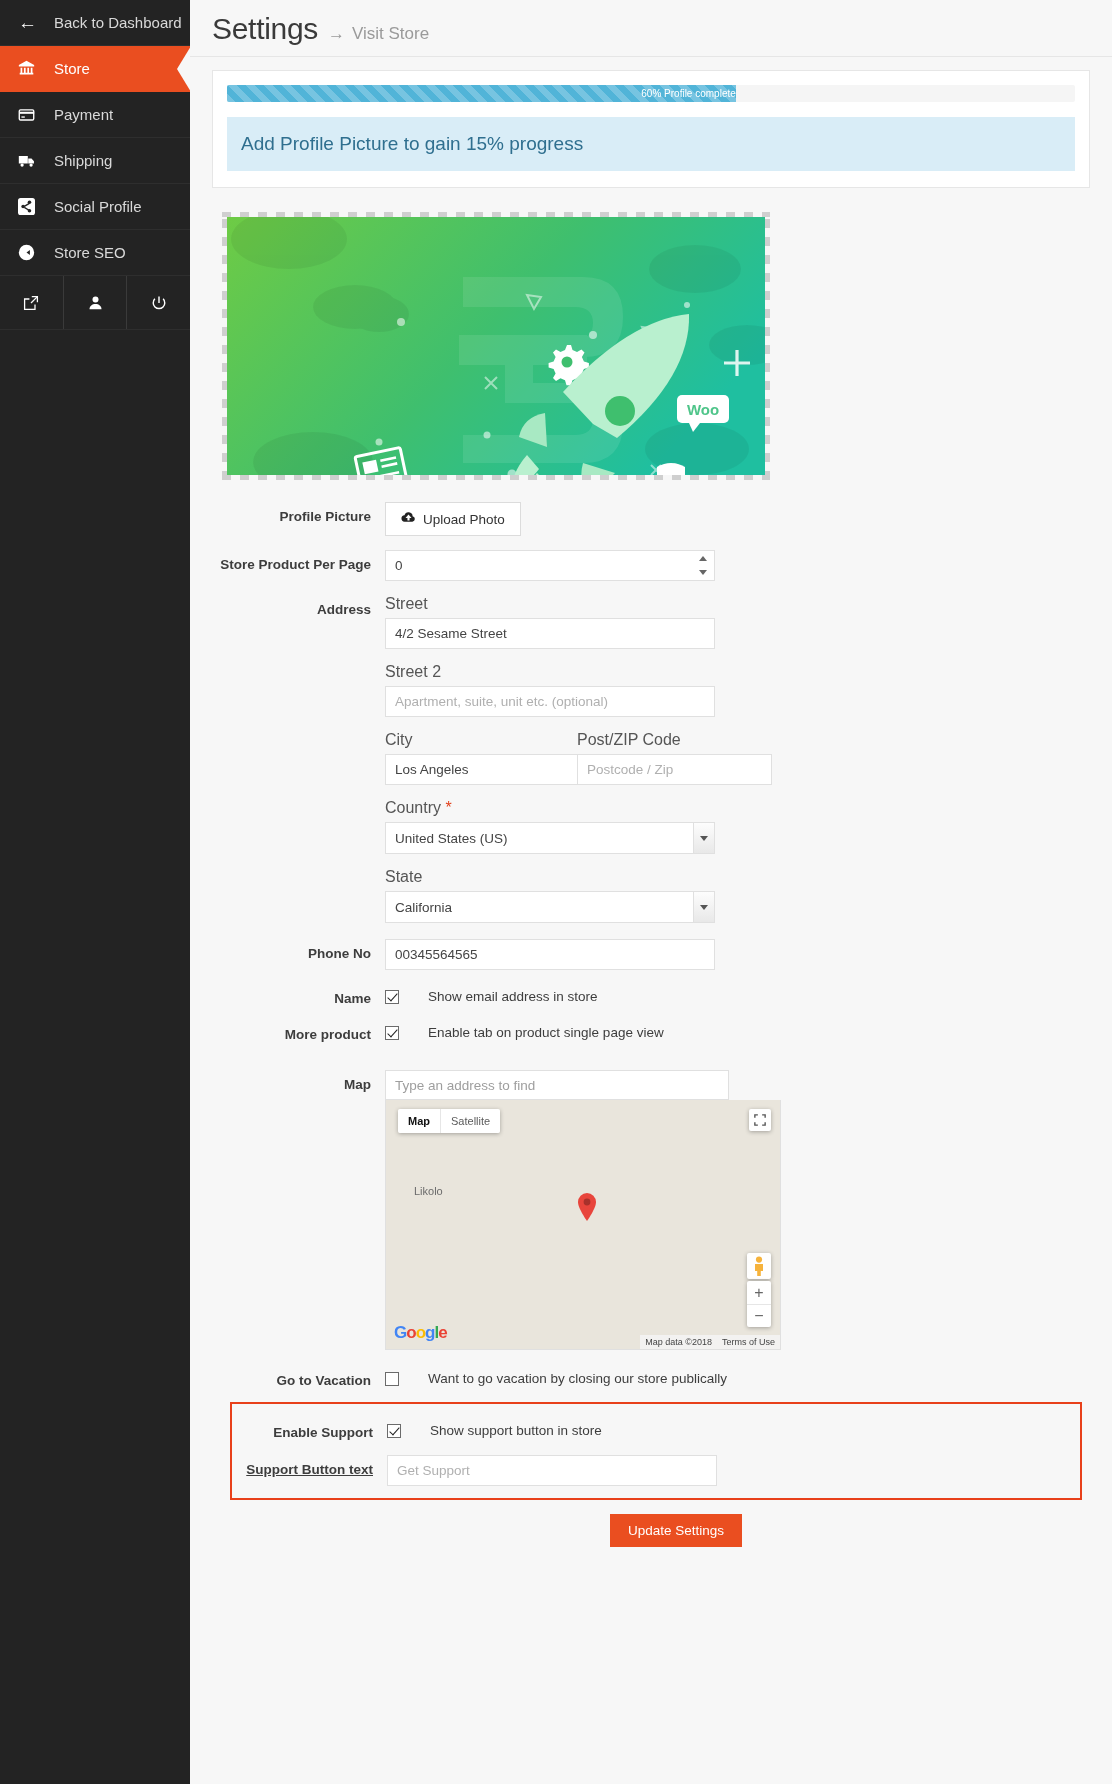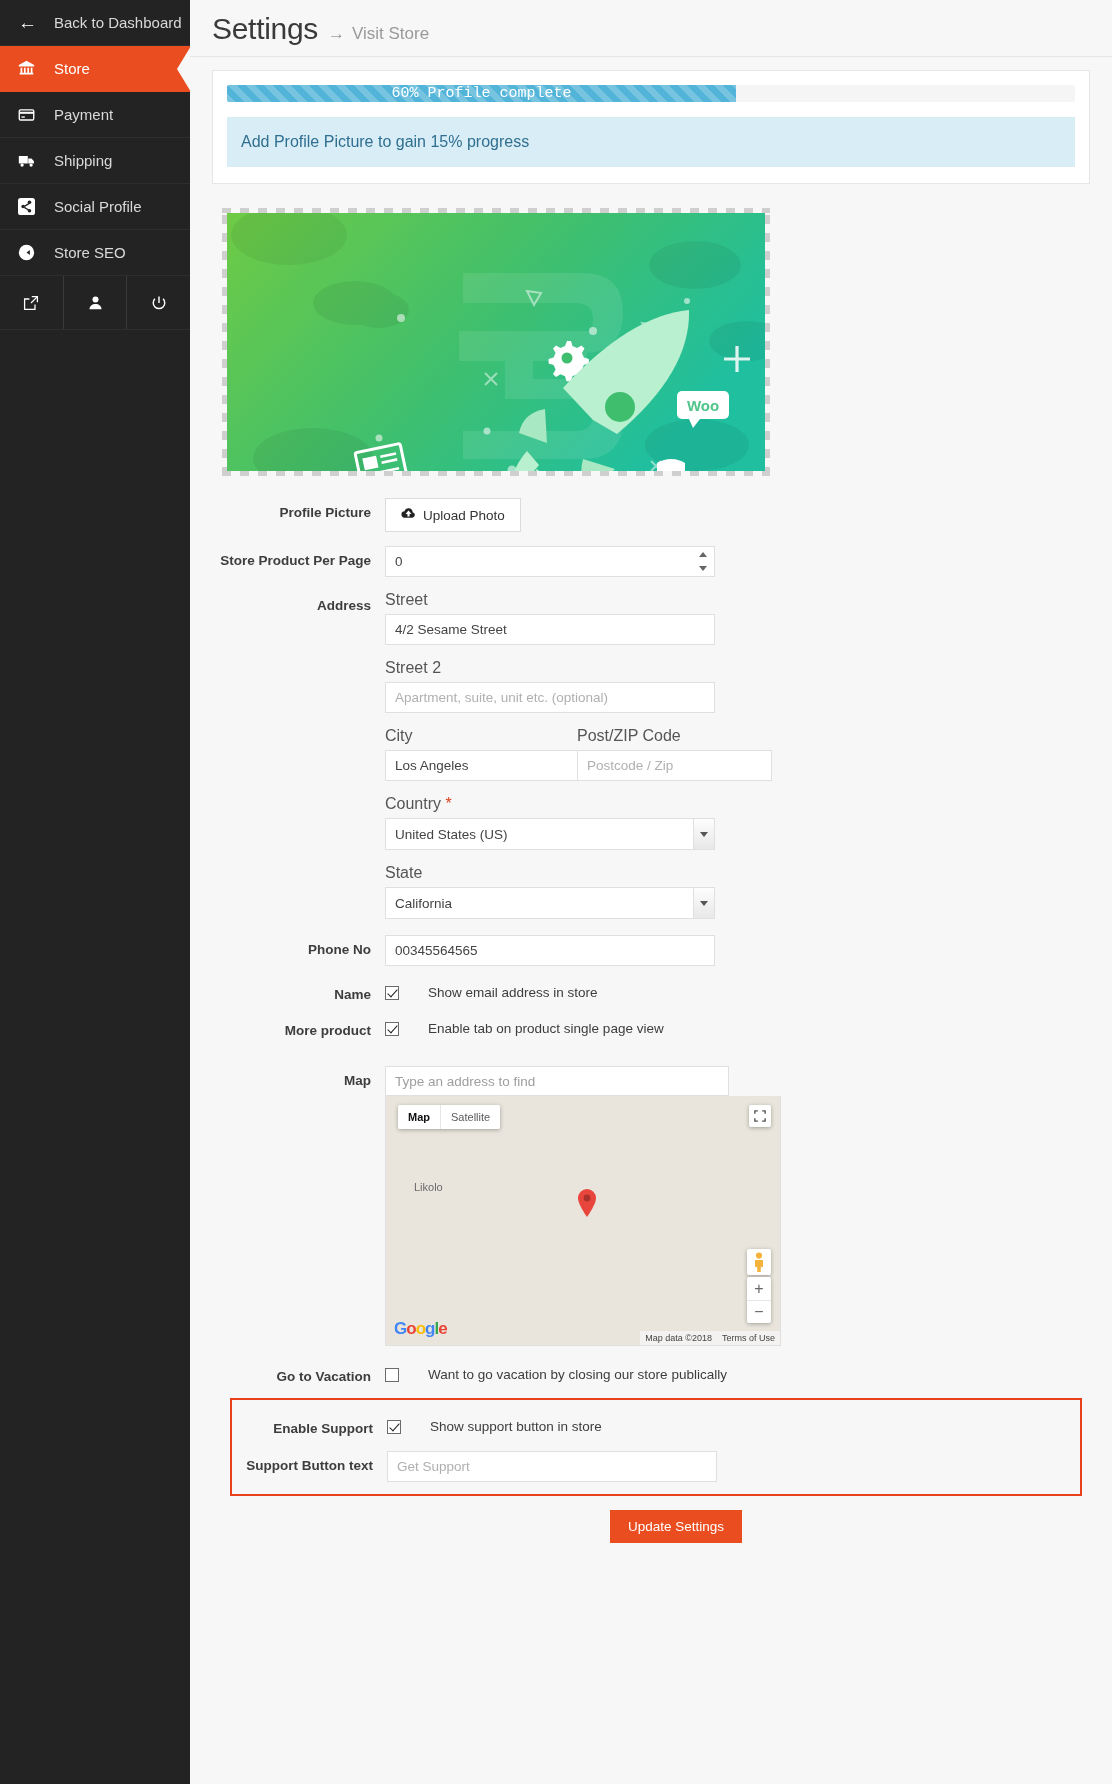--- a/index.html
+++ b/index.html
@@ -83,29 +83,28 @@
     position:relative;
   }
   #progress-fill{
     height:100%; width:60%;
     background:#51b4d8;
     background-image:linear-gradient(45deg,
        rgba(255,255,255,.22) 25%, transparent 25%,
        transparent 50%, rgba(255,255,255,.22) 50%,
        rgba(255,255,255,.22) 75%, transparent 75%, transparent);
     background-size:18px 18px;
-    color:#fff; font-size:15px; line-height:17px; text-align:center;
+    color:#fff; font-size:10px; line-height:17px; text-align:right;
     white-space:nowrap;
-    font-family:Liberation Mono, monospace;
   }
   #progress-note{
     margin-top:15px;
     background:#d9edf7;
     color:#2f6f8f;
-    font-size:16px;
+    font-size:19px;
     padding:16px 14px;
   }
 
   
   #banner-wrap{
     margin:24px 0 0 32px;
     width:548px; height:268px;
     padding:5px;
     background:
       repeating-linear-gradient(90deg,#cfcfcf 0 9px,transparent 9px 18px) top left/100% 5px no-repeat,
@@ -612,21 +611,21 @@
     <div id="support-box">
       <div class="frow">
         <div class="flabel">Enable Support</div>
         <div class="fctrl">
           <div class="cbline">
             <span class="cb checked"></span>
             <span class="cbtext">Show support button in store</span>
           </div>
         </div>
       </div>
-      <div class="frow" style="margin-bottom:0;margin-top:15px;">
+      <div class="frow" style="margin-bottom:0;margin-top:15px;text-decoration:underline;">
         <div class="flabel">Support Button text</div>
         <div class="fctrl">
           <input class="txt" type="text" placeholder="Get Support" style="">
         </div>
       </div>
     </div>
 
     <div id="update-wrap">
       <button id="update-btn">Update Settings</button>
     </div>

